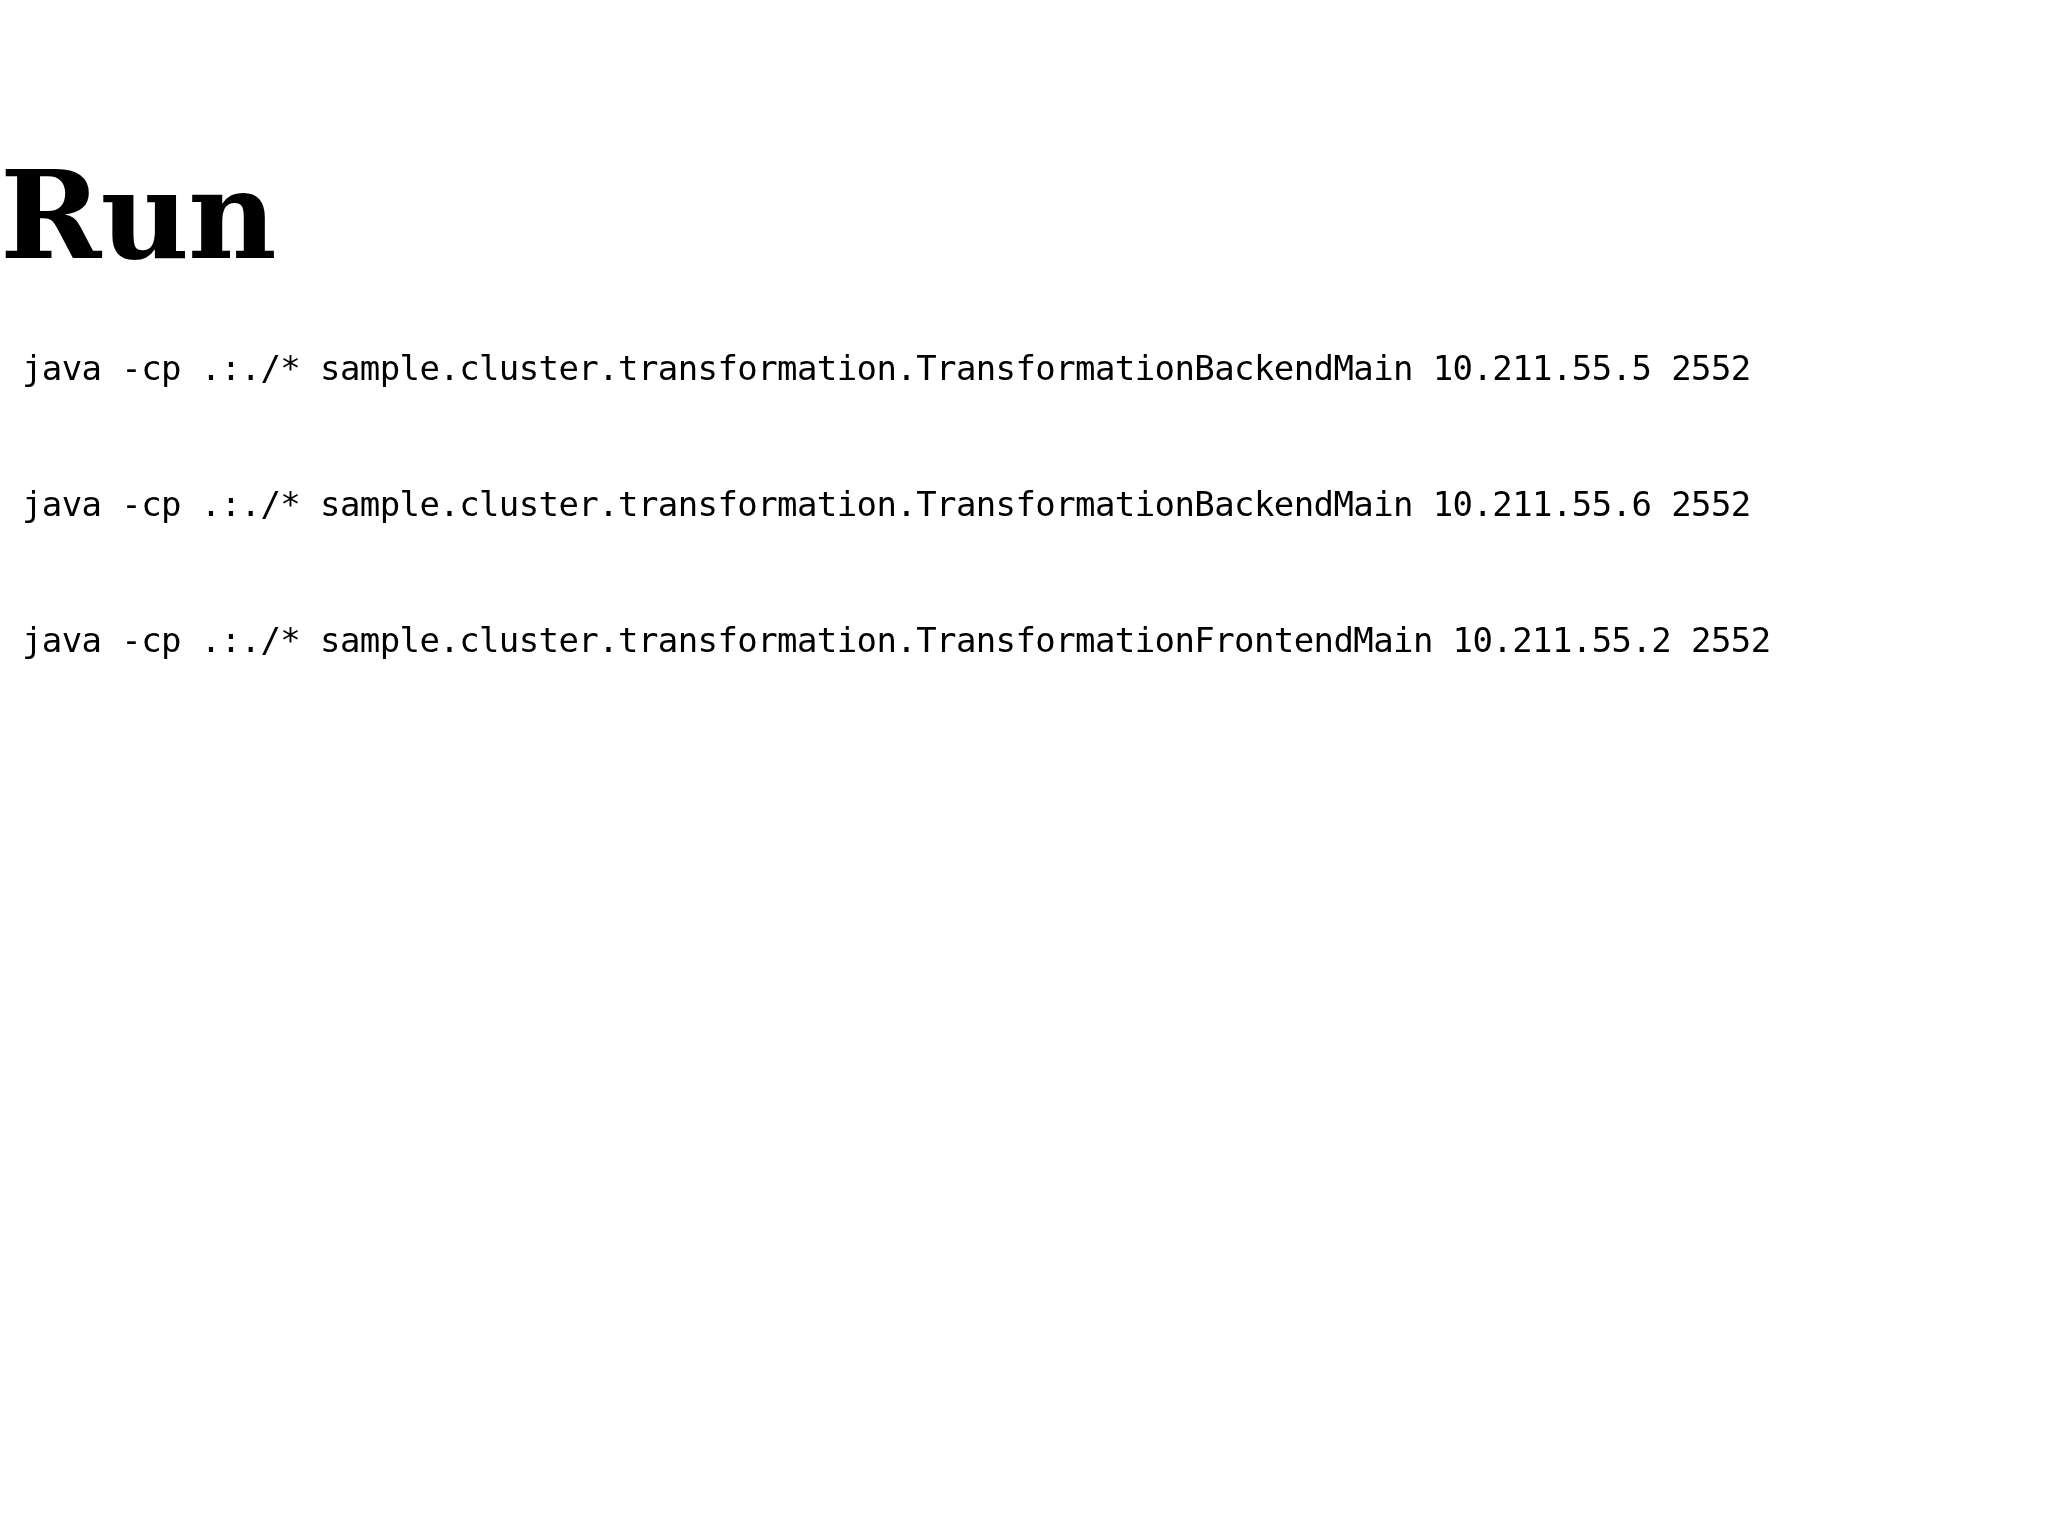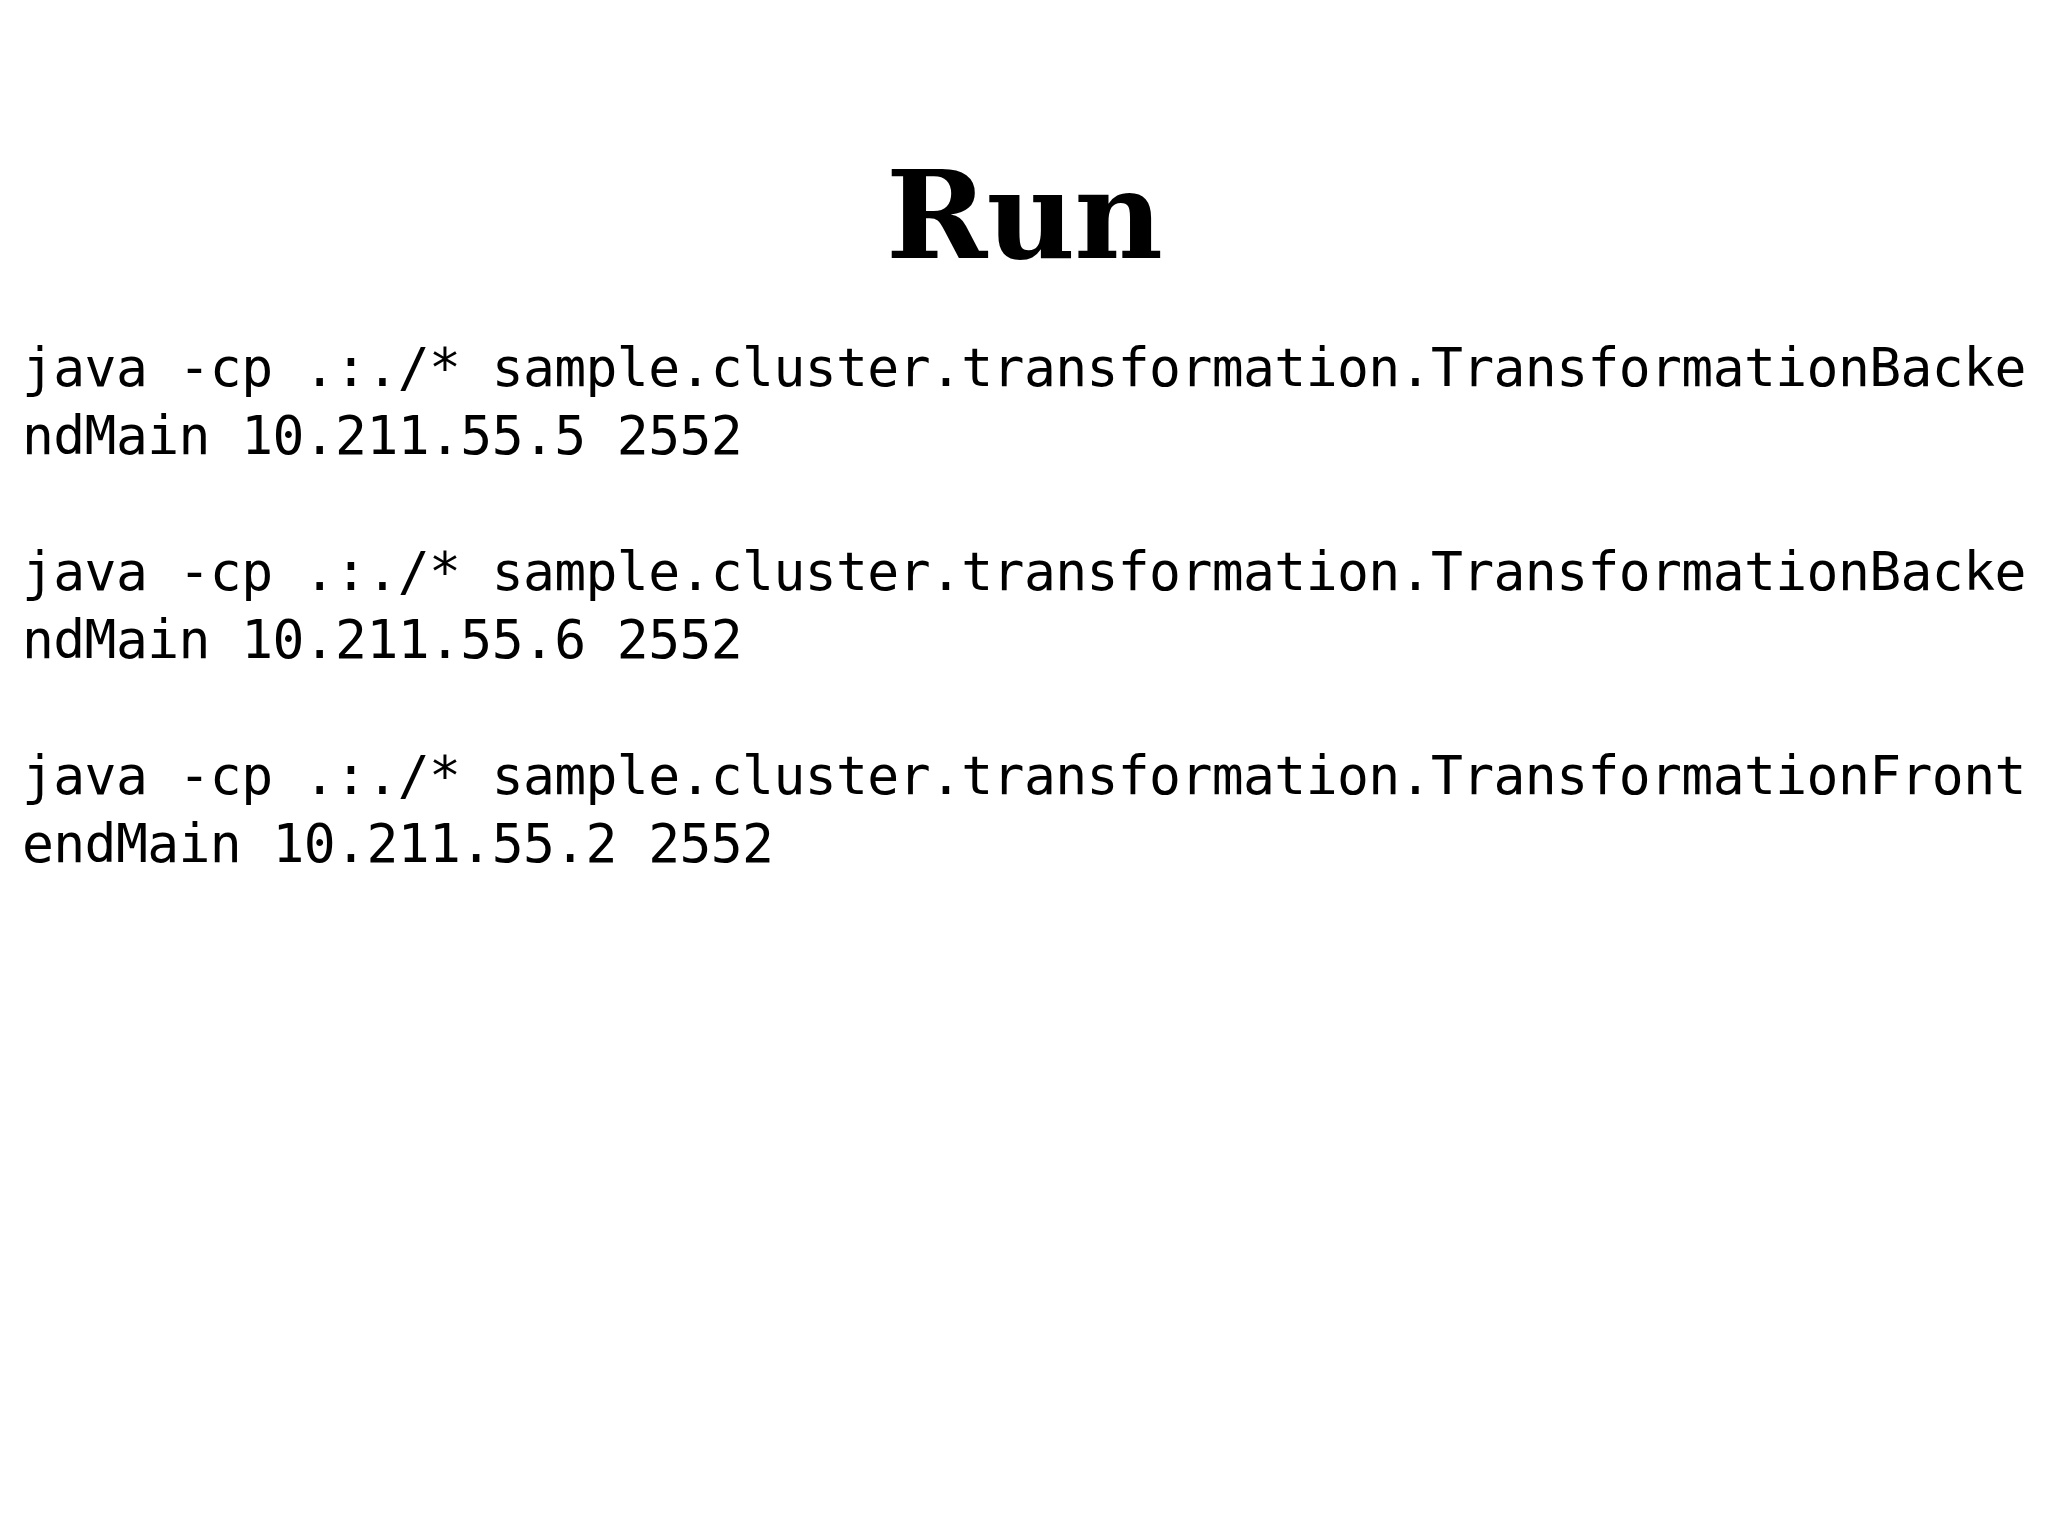--- a/index.html
+++ b/index.html
@@ -22,40 +22,39 @@
     height: 1536px;
     background: #ffffff;
     box-sizing: border-box;
   }
 
   .slide-title {
     position: absolute;
     top: 72px;
     left: 0;
     width: 2048px;
-    text-align: center;
     font-family: "DejaVu Serif", "Liberation Serif", serif;
     font-weight: bold;
     font-size: 122px;
     line-height: 1.0;
     letter-spacing: -1px;
     color: #000000;
     white-space: nowrap;
   }
 
   .code-area {
     position: absolute;
     top: 334px;
     left: 22px;
     width: 2010px;
   }
 
   .code-block {
     font-family: "DejaVu Sans Mono", "Liberation Mono", monospace;
-    font-size: 53px;
+    font-size: 34px;
     line-height: 68px;
     color: #000000;
     white-space: pre-wrap;
     overflow-wrap: break-word;
     word-break: break-all;
     letter-spacing: -0.6px;
     margin: 0;
   }
 
   .code-block + .code-block {

